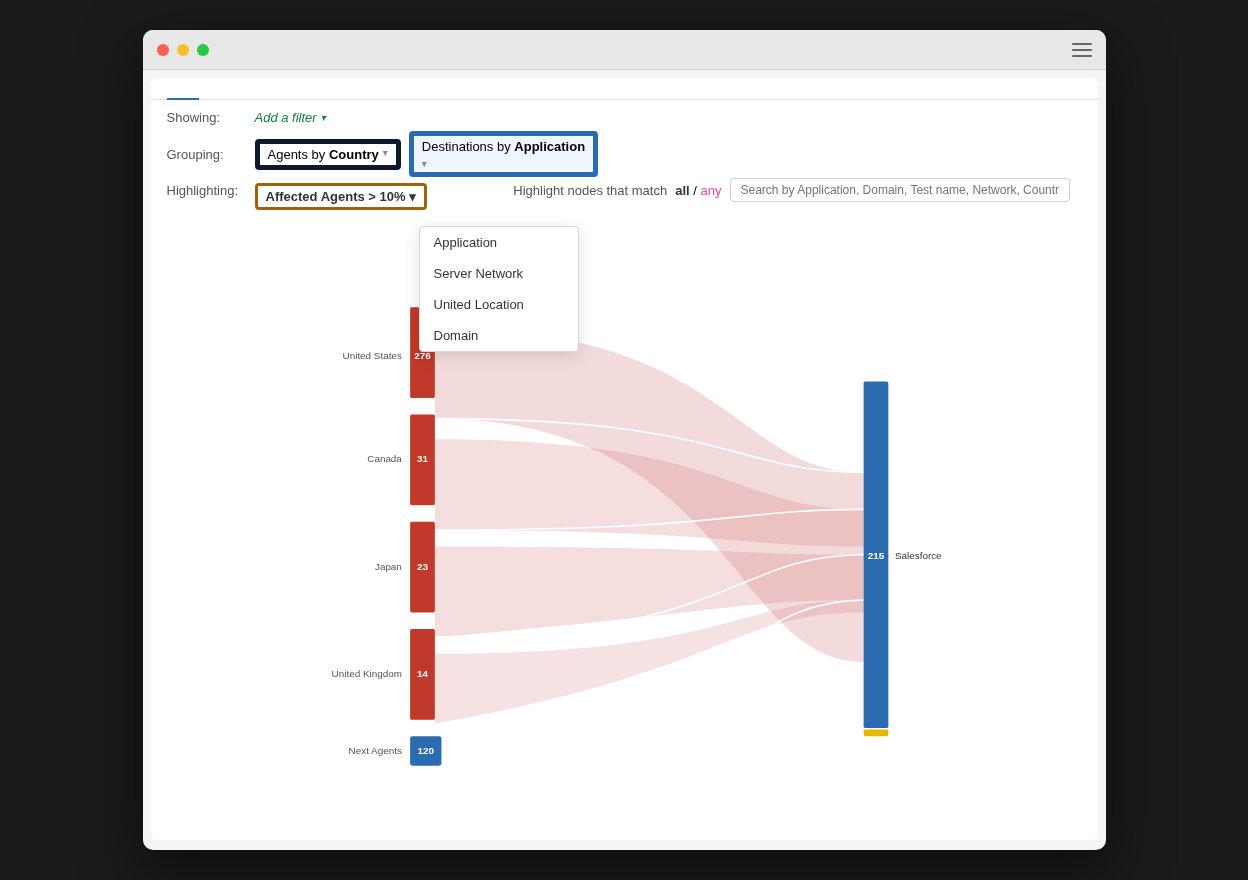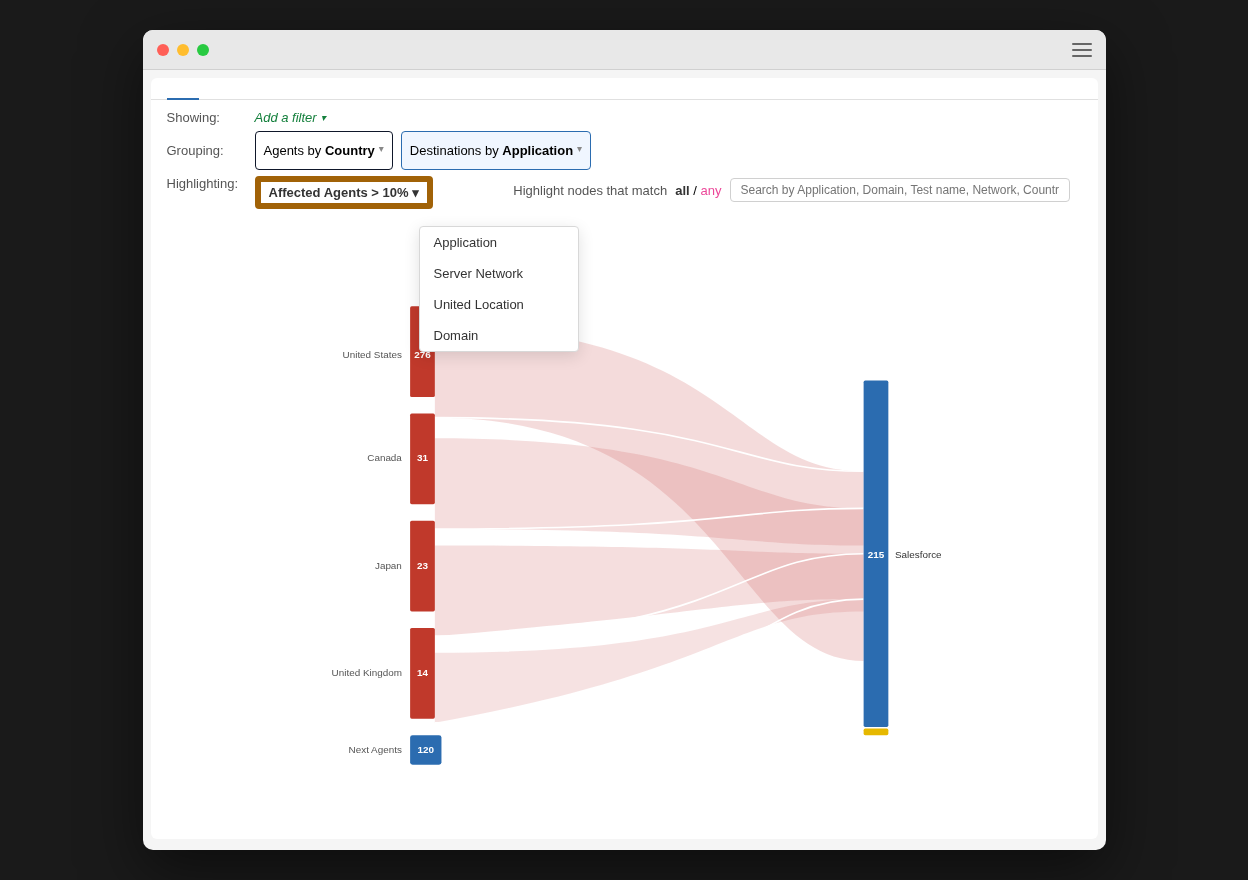--- a/index.html
+++ b/index.html
@@ -128,34 +128,35 @@
       gap: 4px;
       font-style: italic;
     }
 
     .filter-btn::after {
       content: '▾';
       font-size: 10px;
     }
 
     .dropdown-select {
-      border: 1px solid #0f172a;
+      border: 5px solid #0f172a;
       border-radius: 4px;
-      padding: 11px 8px;
+      padding: 3px 8px;
       font-size: 13px;
       background: #fff;
       cursor: pointer;
       display: flex;
       gap: 4px;
       position: relative;
     }
 
     .dropdown-select.active {
       border-color: #2b6cb0;
       background: #f0f6ff;
+      flex-direction: column;
     }
 
     .dropdown-select .chevron {
       font-size: 10px;
       color: #888;
     }
 
     .dropdown-select strong {
       font-weight: 600;
     }
@@ -234,21 +235,21 @@
     }
 
     
     .highlighting-row {
       display: flex;
       align-items: flex-start;
       gap: 8px;
     }
 
     .affected-agents-select {
-      border: 6px solid #a16207;
+      border: 3px solid #a16207;
       border-radius: 4px;
       padding: 3px 8px;
       font-size: 13px;
       font-weight: 700;
       color: #333;
       background: #fff;
       cursor: pointer;
     }
   </style>
 </head>

